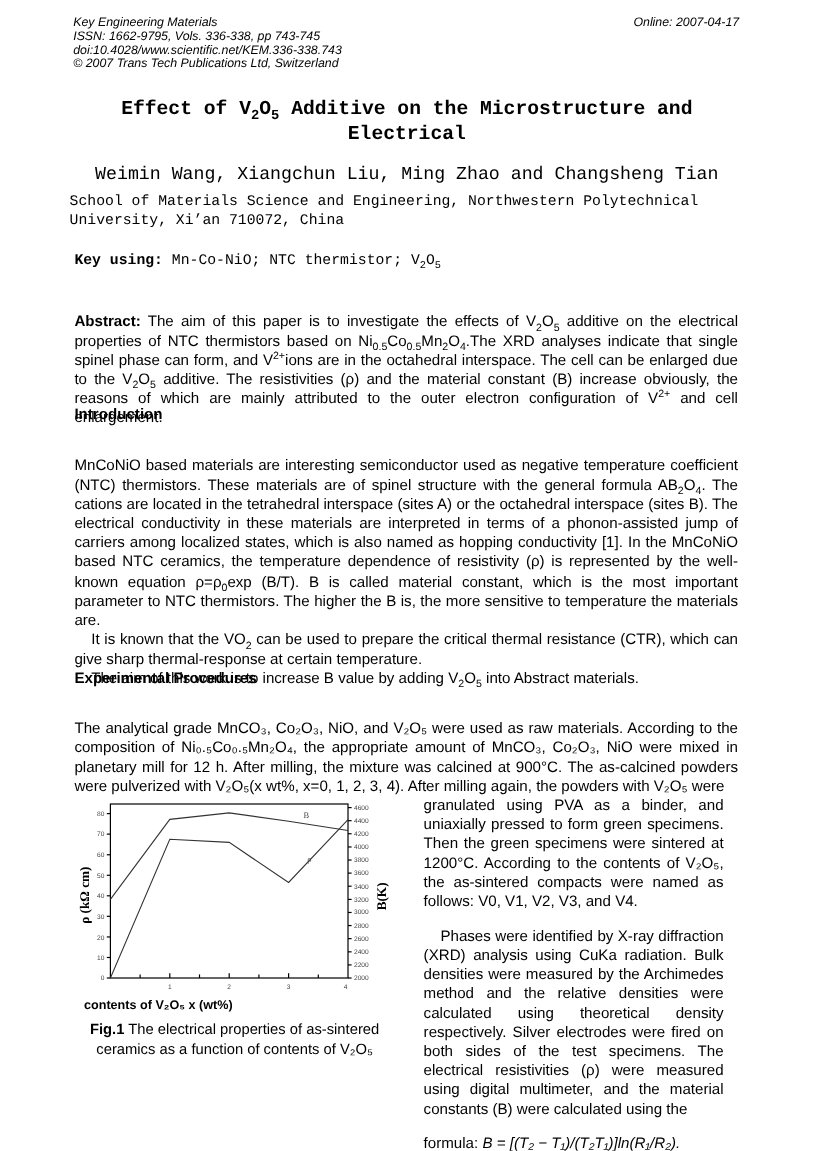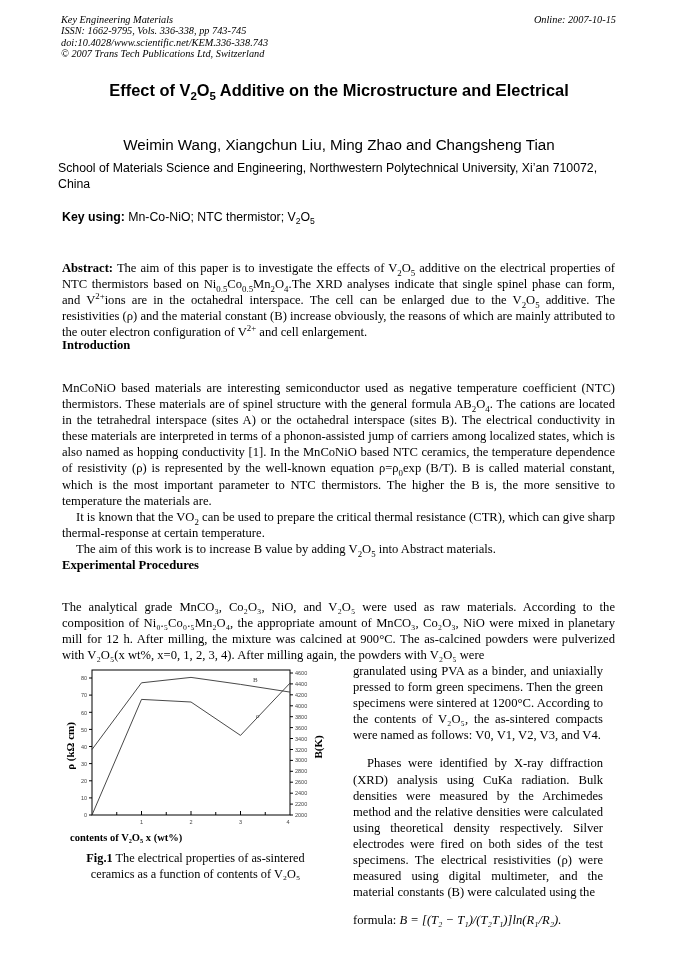--- a/index.html
+++ b/index.html
@@ -1,18 +1,18 @@
 <!DOCTYPE html>
 <html><head>
 <meta charset="utf-8">
 <style>
   html, body { margin:0; padding:0; background:#fff; }
   body { width:678px; height:959px; position:relative; overflow:hidden; color:#000; }
-  .serif { font-family: Liberation Serif, serif; }
-  .sans { font-family: Liberation Sans, sans-serif; }
+  .serif { font-family: Liberation Sans, sans-serif; }
+  .sans { font-family: Liberation Mono, monospace; }
   .hdr { position:absolute; left:61px; top:14px; font-size:10.3px; line-height:11.4px; font-style:italic; }
   .hdr-right { position:absolute; right:62px; top:14px; font-size:10.3px; font-style:italic; }
   .title { position:absolute; left:50px; width:578px; top:80px; text-align:center; font-weight:bold; font-size:16.4px; line-height:21px; }
   .authors { position:absolute; left:50px; width:578px; top:136px; text-align:center; font-size:15.2px; }
   .affil { position:absolute; left:58px; width:564px; top:160px; text-align:left; font-size:12.3px; line-height:16px; }
   .kw { position:absolute; left:62px; top:210px; font-size:12.3px; }
   .body { position:absolute; left:62px; width:553px; font-size:12.6px; line-height:16.1px; text-align:justify;margin-top:18px; }
   .body p { margin:0; }
   .h { position:absolute; left:62px; font-weight:bold; font-size:12.6px; }
   .ind { text-indent:14px; }
@@ -25,21 +25,21 @@
 </style>
 </head>
 <body>
 
 <div class="hdr serif">
   <div>Key Engineering Materials</div>
   <div>ISSN: 1662-9795, Vols. 336-338, pp 743-745</div>
   <div>doi:10.4028/www.scientific.net/KEM.336-338.743</div>
   <div>© 2007 Trans Tech Publications Ltd, Switzerland</div>
 </div>
-<div class="hdr-right serif">Online: 2007-10-15</div>
+<div class="hdr-right serif">Online: 2007-04-17</div>
 
 <div class="title sans">
   <div><span>Effect of V</span><sub>2</sub><span>O</span><sub>5</sub><span> Additive on the Microstructure and Electrical</span></div>
 </div>
 
 <div class="authors sans">Weimin Wang, Xiangchun Liu, Ming Zhao and Changsheng Tian</div>
 <div class="affil sans">School of Materials Science and Engineering, Northwestern Polytechnical University, Xi’an 710072, China</div>
 
 <div class="kw sans">
   <b>Key using:</b><span> Mn-Co-NiO; NTC thermistor; V</span><sub>2</sub><span>O</span><sub>5</sub>

